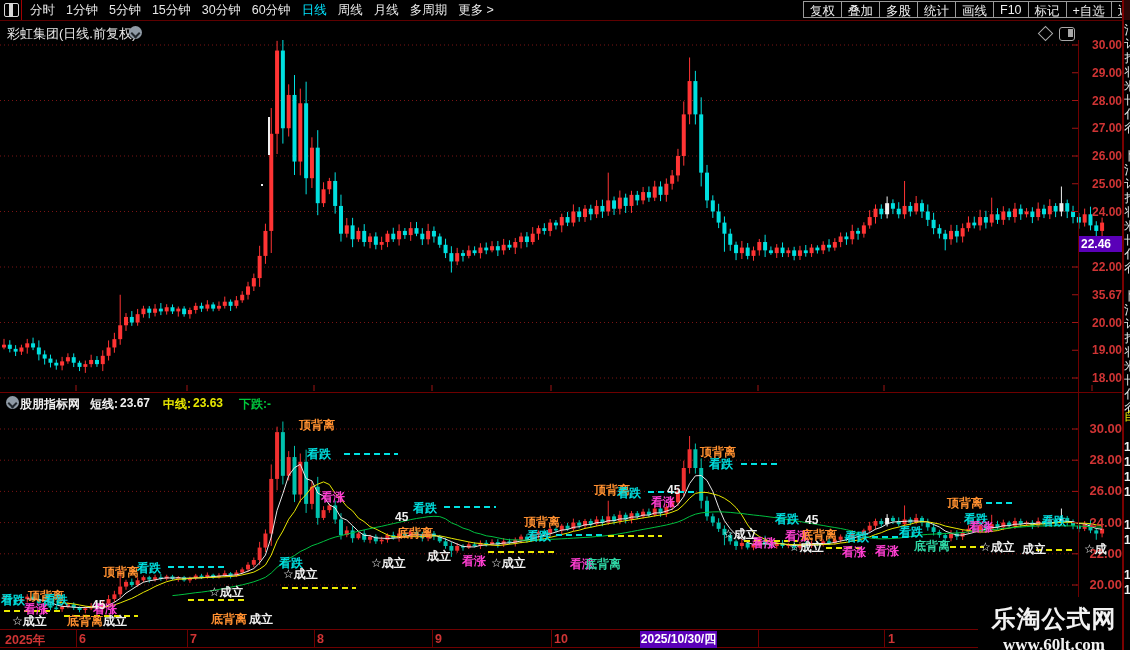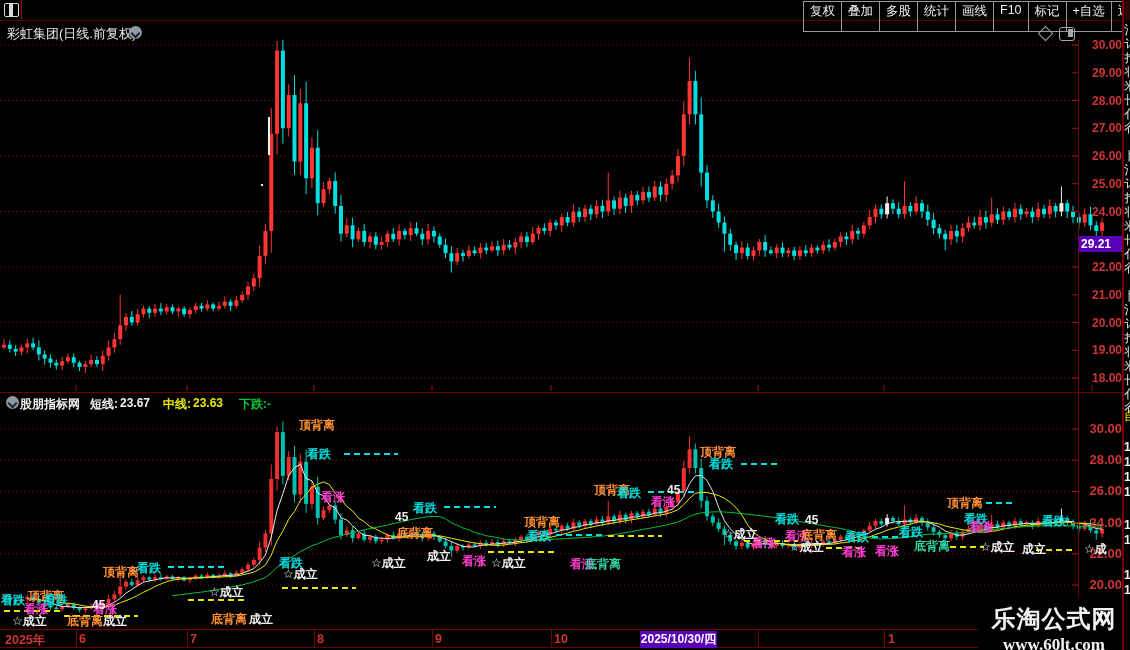--- a/index.html
+++ b/index.html
@@ -8,21 +8,21 @@
   
   #toolbar{position:absolute;left:0;top:0;width:1130px;height:20px;border-bottom:1px solid #5e0000;}
   #win-icon{position:absolute;left:4px;top:3px;width:13px;height:12px;border:1px solid #d8d8d8;border-radius:2px;}
   #win-icon:before{content:"";position:absolute;left:4px;top:0;width:4px;height:12px;background:#d8d8d8;}
   #tb-divider{position:absolute;left:21px;top:0;width:1px;height:20px;background:#a00000;}
   #left-menu{position:absolute;left:30px;top:0;height:20px;display:flex;gap:11px;align-items:center;}
   .lm-item{font-size:12.5px;color:#e8e8e8;white-space:nowrap;cursor:default;}
   .lm-item.active{color:#00e5ff;}
   #right-menu{position:absolute;left:803px;top:1px;height:18px;display:flex;}
   .rm-item{font-size:12.5px;color:#f0f0f0;border:1px solid #9a9a9a;border-left:none;
-           padding:1px 6px 0 6px;height:31px;box-sizing:border-box;white-space:nowrap;}
+           padding:1px 6px 0 6px;height:17px;box-sizing:border-box;white-space:nowrap;}
   .rm-item:first-child{border-left:1px solid #9a9a9a;}
   
   #title-row{position:absolute;left:0;top:21px;width:1130px;height:22px;}
   #symbol-title{position:absolute;left:7px;top:4px;font-size:13px;color:#e8e8e8;white-space:nowrap;}
   .circle-chev{position:absolute;width:13px;height:13px;border-radius:50%;background:#8f9aa5;}
   .circle-chev:before{content:"";position:absolute;left:3px;top:4px;width:5px;height:5px;
       border-right:2px solid #20262c;border-bottom:2px solid #20262c;transform:rotate(45deg);}
   #title-chev{left:129px;top:5px;}
   #diamond-icon{position:absolute;left:1040px;top:7px;width:9px;height:9px;border:1px solid #a8a8a8;transform:rotate(45deg);}
   #split-icon{position:absolute;left:1059px;top:6px;width:14px;height:12px;border:1px solid #a8a8a8;border-radius:3px;}
@@ -887,20 +887,33 @@
       <line x1="1072" y1="460.2" x2="1078" y2="460.2" stroke="#a01414" stroke-width="1"></line>
       <line x1="1072" y1="491.4" x2="1078" y2="491.4" stroke="#a01414" stroke-width="1"></line>
       <line x1="1072" y1="522.6" x2="1078" y2="522.6" stroke="#a01414" stroke-width="1"></line>
       <line x1="1072" y1="553.8" x2="1078" y2="553.8" stroke="#a01414" stroke-width="1"></line>
       <line x1="1072" y1="585" x2="1078" y2="585" stroke="#a01414" stroke-width="1"></line>
     </svg>
 
   <div id="toolbar">
     <div id="win-icon"></div>
     <div id="tb-divider"></div>
+    <div id="left-menu">
+        <div class="lm-item">分时</div>
+        <div class="lm-item">1分钟</div>
+        <div class="lm-item">5分钟</div>
+        <div class="lm-item">15分钟</div>
+        <div class="lm-item">30分钟</div>
+        <div class="lm-item">60分钟</div>
+        <div class="lm-item active">日线</div>
+        <div class="lm-item">周线</div>
+        <div class="lm-item">月线</div>
+        <div class="lm-item">多周期</div>
+        <div class="lm-item">更多 &gt;</div>
+      </div>
     <div id="right-menu">
         <div class="rm-item">复权</div>
         <div class="rm-item">叠加</div>
         <div class="rm-item">多股</div>
         <div class="rm-item">统计</div>
         <div class="rm-item">画线</div>
         <div class="rm-item">F10</div>
         <div class="rm-item">标记</div>
         <div class="rm-item">+自选</div>
         <div class="rm-item">返回</div>
@@ -919,34 +932,34 @@
 
   <div id="axis-main">
       <div class="axlab" style="left: 1076px; top: 38px;">30.00</div>
       <div class="axlab" style="left: 1076px; top: 65.75px;">29.00</div>
       <div class="axlab" style="left: 1076px; top: 93.5px;">28.00</div>
       <div class="axlab" style="left: 1076px; top: 121.25px;">27.00</div>
       <div class="axlab" style="left: 1076px; top: 149px;">26.00</div>
       <div class="axlab" style="left: 1076px; top: 176.75px; text-align: right;">25.00</div>
       <div class="axlab" style="left: 1076px; top: 204.5px;">24.00</div>
       <div class="axlab" style="left: 1076px; top: 260px;">22.00</div>
-      <div class="axlab" style="left: 1076px; top: 287.75px;">21.00</div>
+      <div class="axlab" style="left: 1076px; top: 287.75px;">35.67</div>
       <div class="axlab" style="left: 1076px; top: 315.5px;">20.00</div>
       <div class="axlab" style="left: 1076px; top: 343.25px;">19.00</div>
       <div class="axlab" style="left: 1076px; top: 371px;">18.00</div>
     </div>
   <div id="axis-sub">
       <div class="axlab sub" style="left: 1076px; top: 421px;">30.00</div>
       <div class="axlab sub" style="left: 1076px; top: 452.2px;">28.00</div>
       <div class="axlab sub" style="left: 1076px; top: 483.4px;">26.00</div>
       <div class="axlab sub" style="left: 1076px; top: 514.6px;">24.00</div>
       <div class="axlab sub" style="left: 1076px; top: 545.8px;">22.00</div>
       <div class="axlab sub" style="left: 1076px; top: 577px;">20.00</div>
     </div>
-  <div id="price-badge">29.21</div>
+  <div id="price-badge">22.46</div>
 
   <div id="ind-header">
     <div id="ind-chev" class="circle-chev"></div>
     <div class="ind-txt c-white" style="left:20px">股朋指标网</div>
     <div class="ind-txt c-white" style="left:90px">短线:</div>
     <div class="ind-txt c-white" style="left:120px">23.67</div>
     <div class="ind-txt c-yellow" style="left:163px">中线:</div>
     <div class="ind-txt c-yellow" style="left:193px">23.63</div>
     <div class="ind-txt c-green" style="left:239px">下跌:-</div>
   </div>

